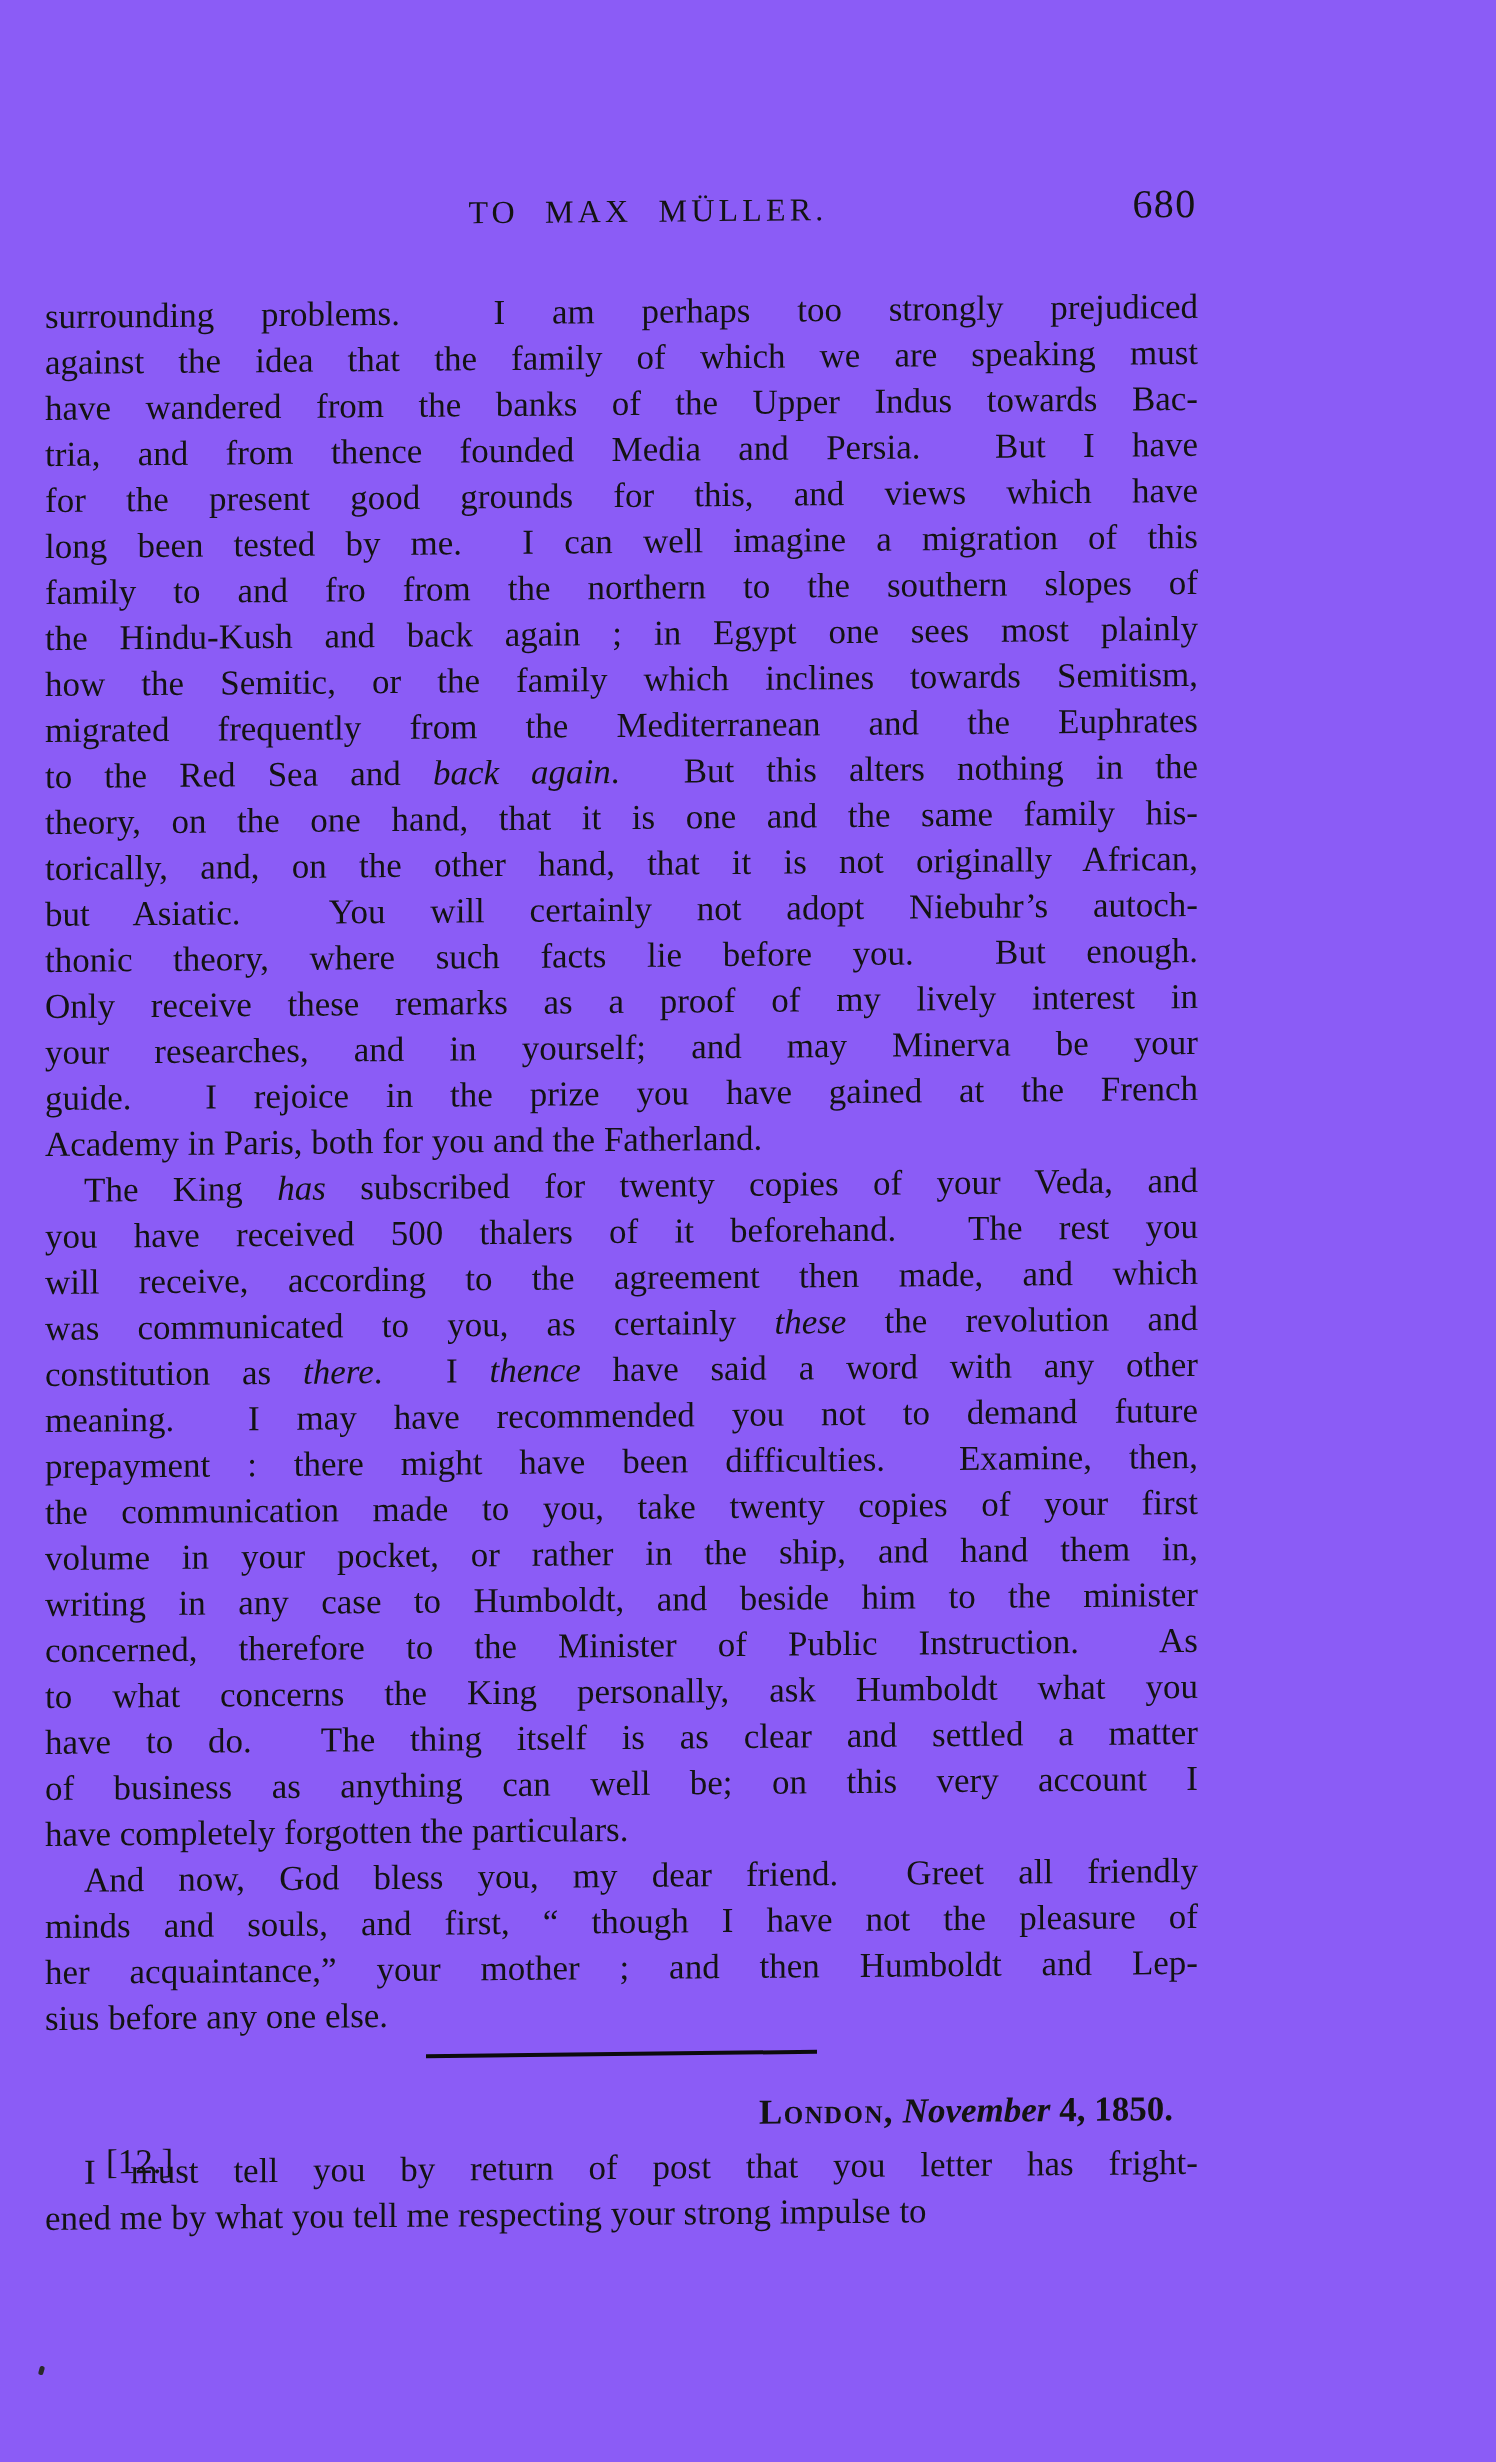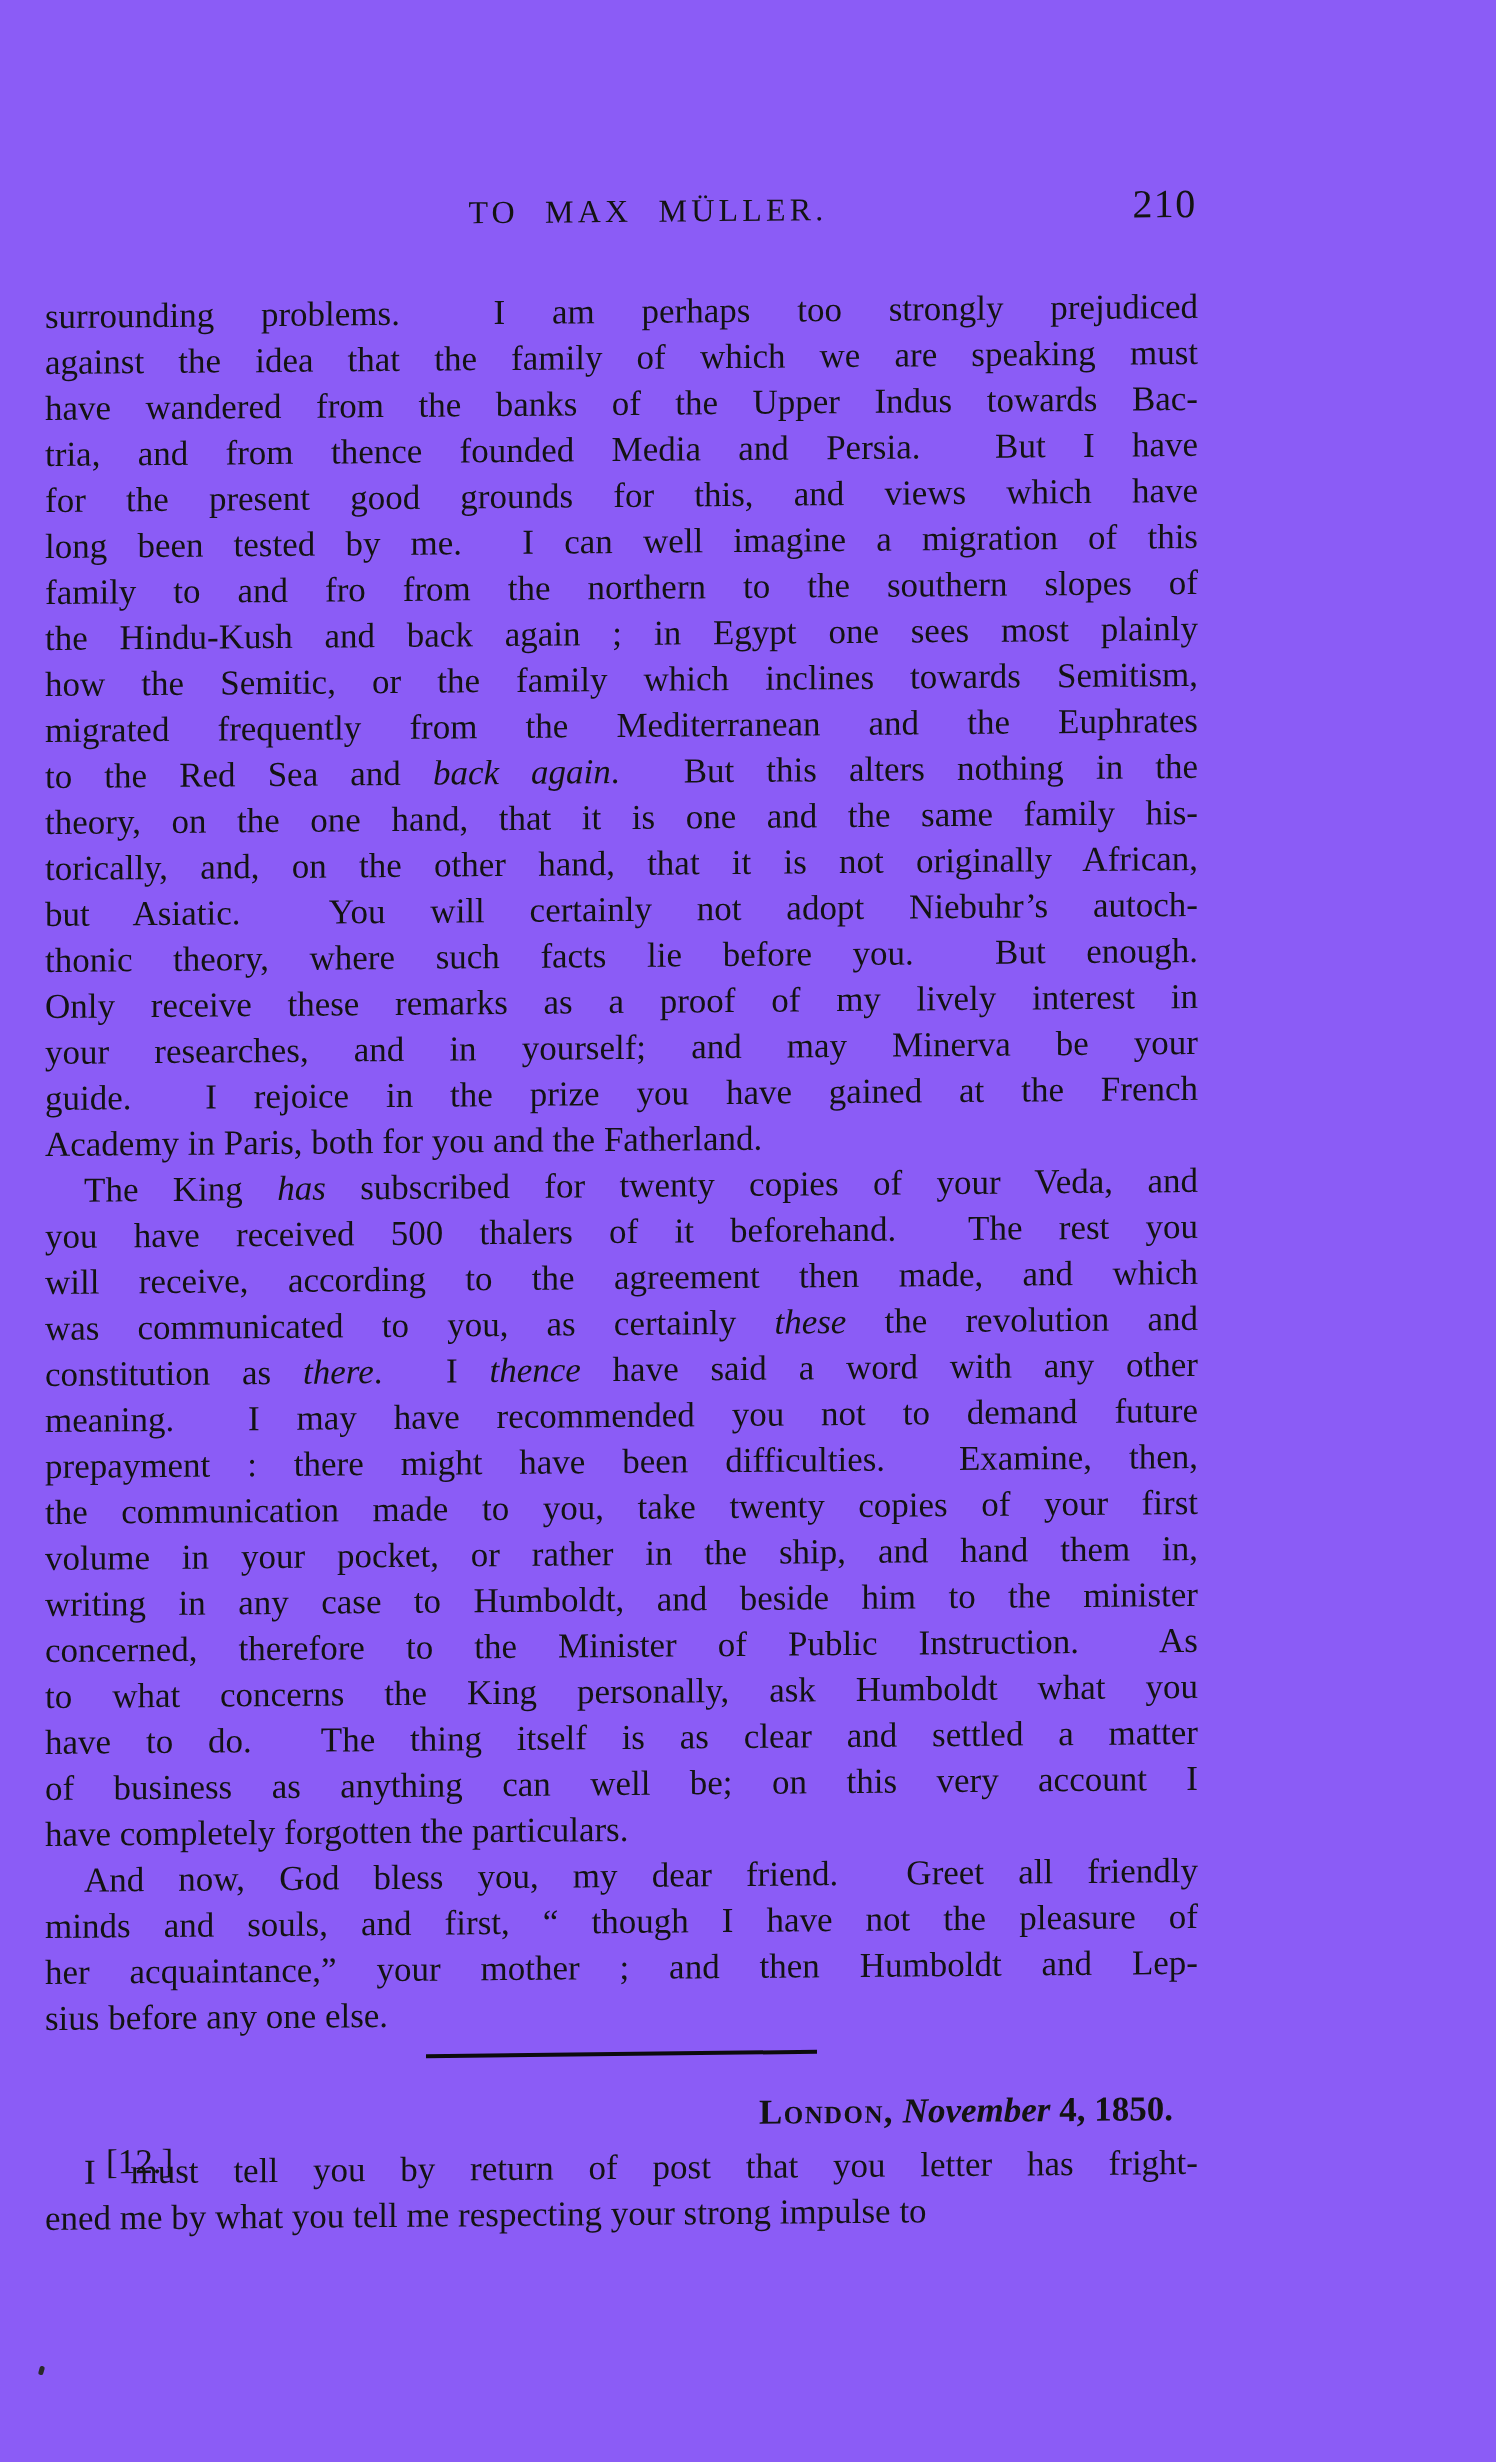--- a/index.html
+++ b/index.html
@@ -77,21 +77,21 @@
   }
 </style>
 </head>
 <body>
 
 <div class="page">
   <div class="content">
 
     <div class="header">
       <div class="running-title">TO MAX MÜLLER.</div>
-      <div class="page-number">210</div>
+      <div class="page-number">680</div>
     </div>
 
     <div class="body-text" id="body-text">
         <div class="para">
           <div class="line"><span>surrounding problems.&nbsp; I am perhaps too strongly prejudiced</span></div>
           <div class="line"><span>against the idea that the family of which we are speaking must</span></div>
           <div class="line"><span>have wandered from the banks of the Upper Indus towards Bac-</span></div>
           <div class="line"><span>tria, and from thence founded Media and Persia.&nbsp; But I have</span></div>
           <div class="line"><span>for the present good grounds for this, and views which have</span></div>
           <div class="line"><span>long been tested by me.&nbsp; I can well imagine a migration of this</span></div>

